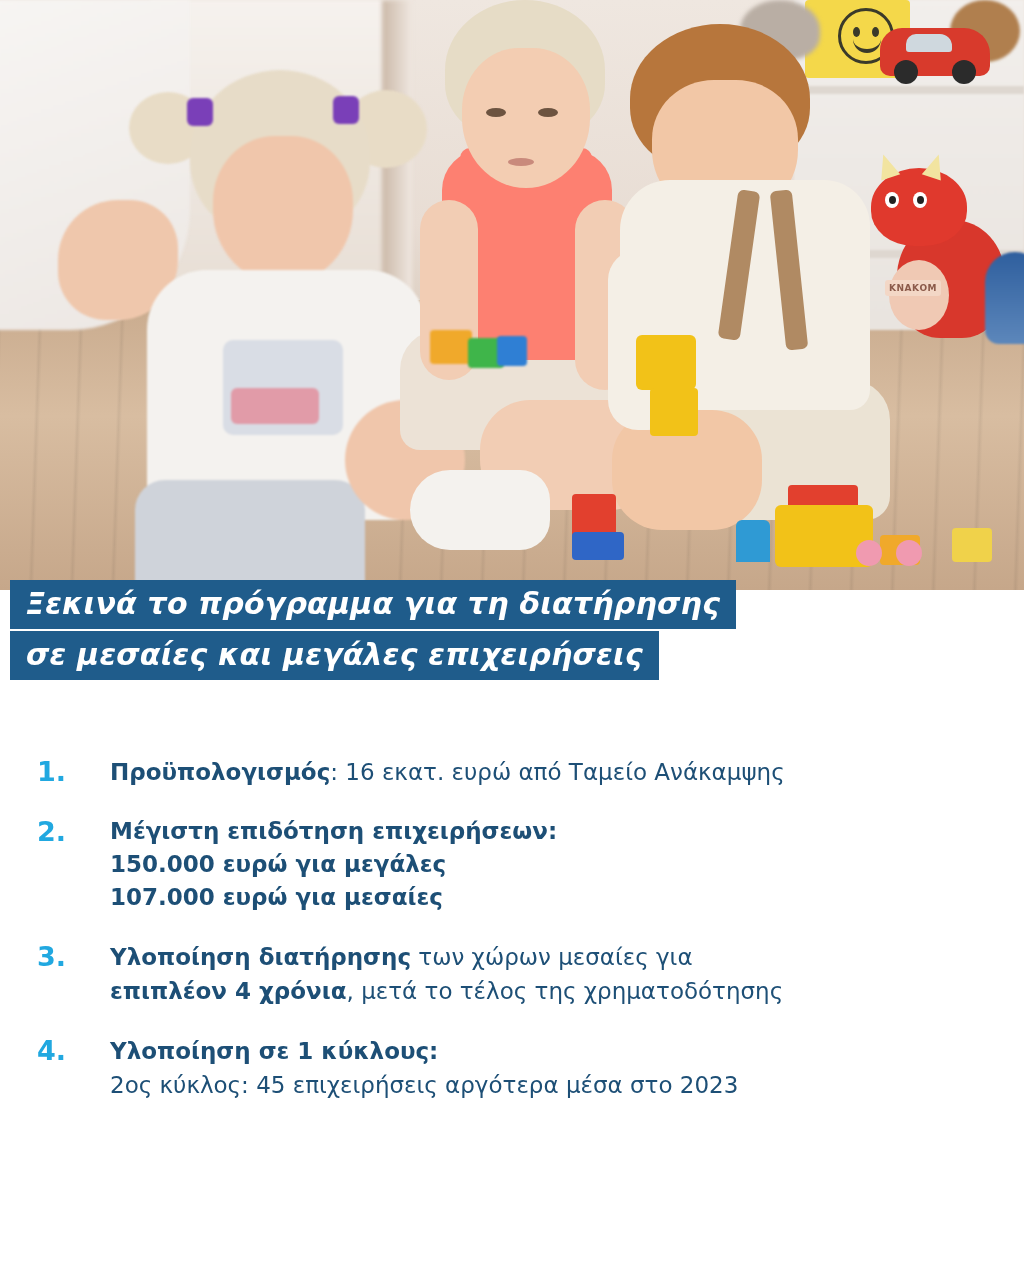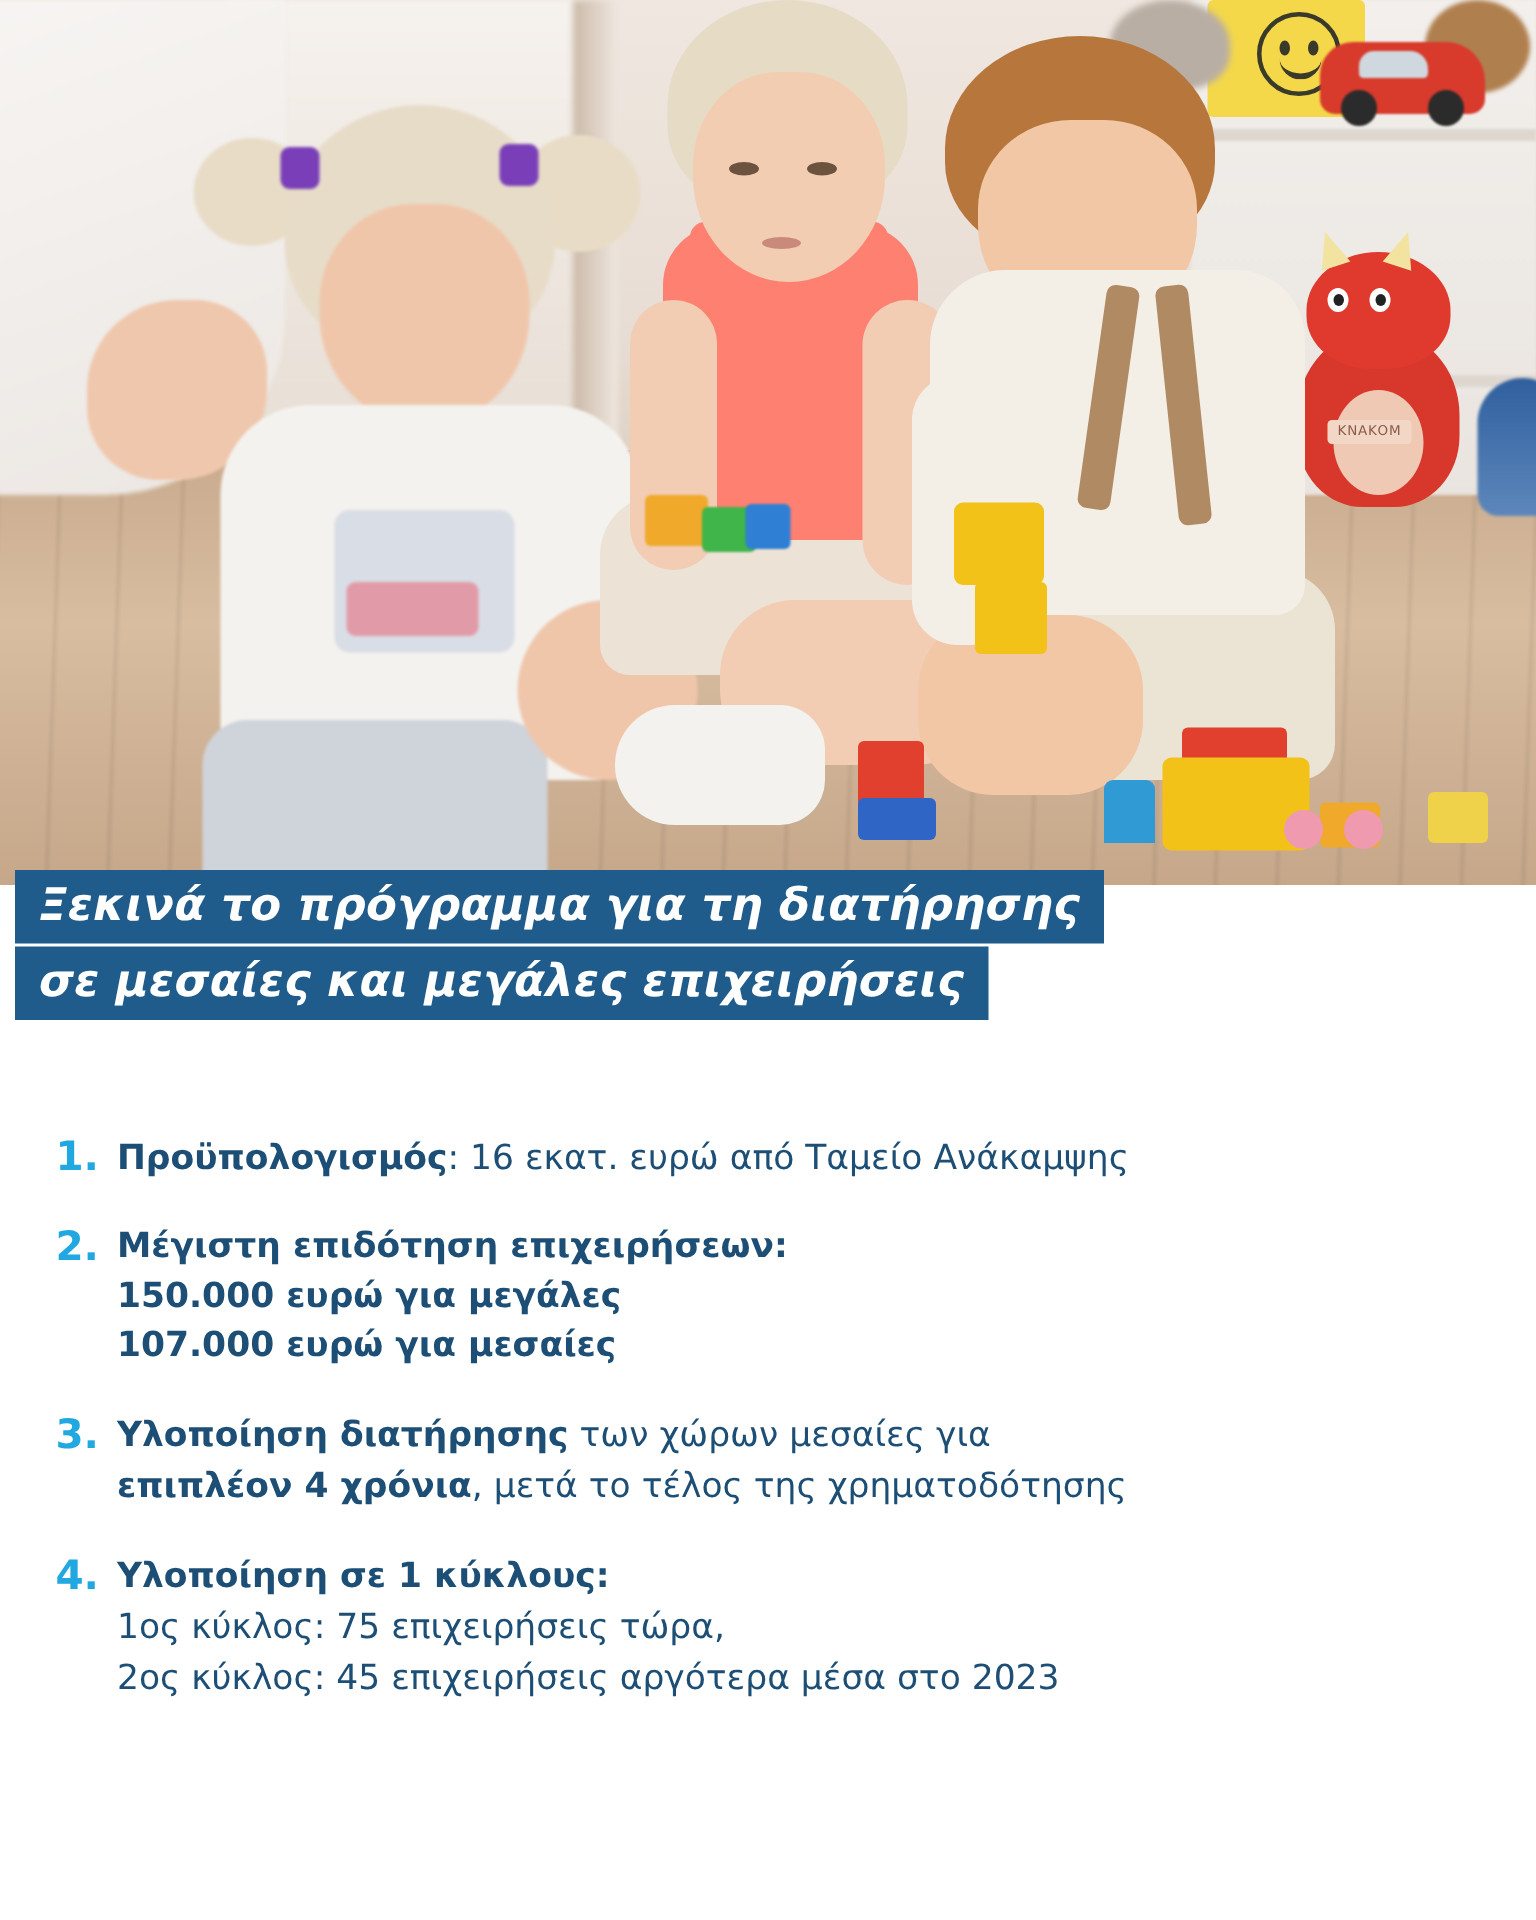--- a/index.html
+++ b/index.html
@@ -21,20 +21,21 @@
   }
 
   
   .photo {
     position: absolute;
     top: 0; left: 0;
     width: 1024px;
     height: 590px;
     overflow: hidden;
     background: #cdb9a6;
+    font-weight: bold;
   }
 
   
   .floor {
     position: absolute;
     left: 0; top: 300px;
     width: 1024px; height: 290px;
     background:
       repeating-linear-gradient(92deg,
         rgba(0,0,0,0.05) 0px, rgba(0,0,0,0.0) 3px, rgba(0,0,0,0.0) 38px, rgba(0,0,0,0.06) 41px),
@@ -459,20 +460,21 @@
     width: 48px;
     flex: 0 0 48px;
     text-align: right;
     padding-right: 12px;
   }
   .body {
     flex: 1 1 auto;
     color: #1d4f76;
     font-size: 23px;
     line-height: 34px;
+    margin-left: 32px;
   }
   .body .row { white-space: nowrap; }
   .b { font-weight: bold; }
   .n { font-weight: normal; }
   .it { font-style: italic; font-weight: normal; }
 
   #it2 .body .row { line-height: 33px; }
 </style>
 </head>
 <body>
@@ -609,19 +611,18 @@
         <div class="row">
           <span class="b">επιπλέον 4 χρόνια</span><span class="n">, μετά το τέλος της χρηματοδότησης</span>
         </div>
       </div>
     </div>
 
     <div class="item" id="it4">
       <div class="num">4.</div>
       <div class="body">
         <div class="row"><span class="b">Υλοποίηση σε 1 κύκλους:</span></div>
-        <div class="row"><span class="n">1ος κύκλος: 75 επιχειρήσεις τώρα,</span></div>
         <div class="row"><span class="n">2ος κύκλος: 45 επιχειρήσεις αργότερα μέσα στο 2023</span></div>
       </div>
     </div>
 
   </div>
 </div>
 
 </body></html>

